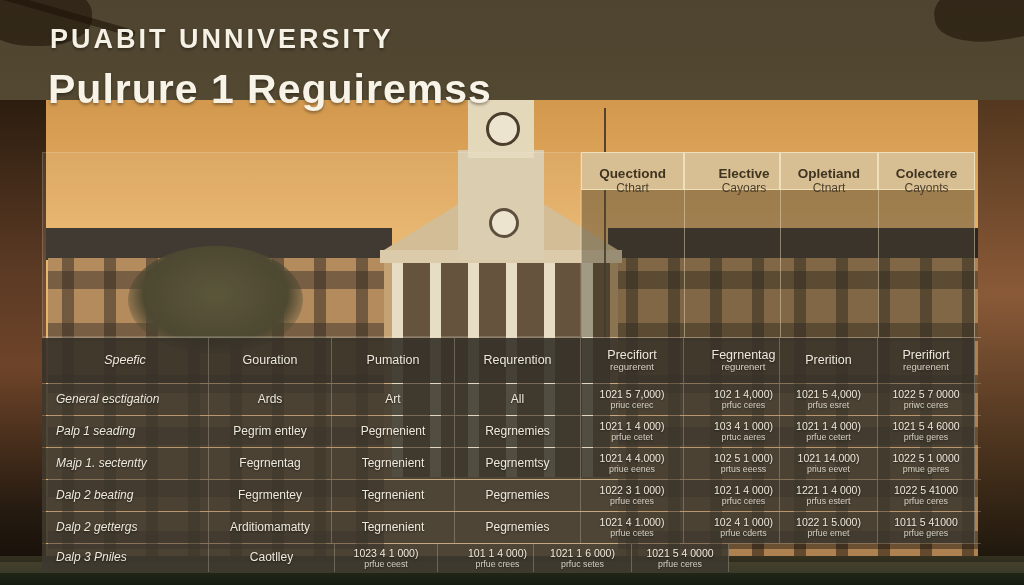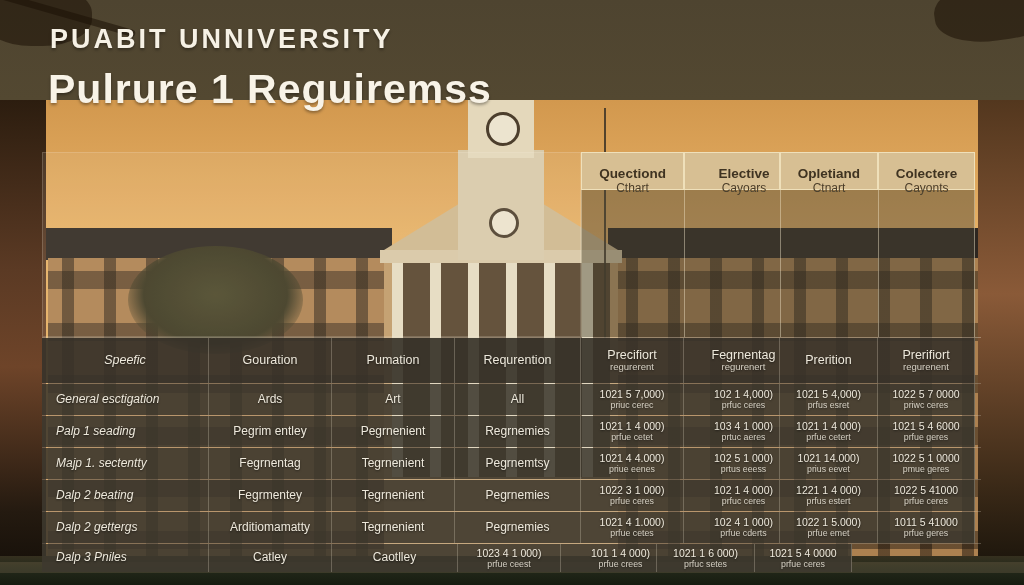--- a/index.html
+++ b/index.html
@@ -276,21 +276,20 @@
         <span class="s">prfue emet</span>
       </div>
       <div class="cell w8">
         <span class="v">1011 5 41000</span>
         <span class="s">prfue geres</span>
       </div>
     </div>
 
     <div class="trow last">
       <div class="cell w1 first">Dalp 3 Pniles</div>
-      <div class="cell w2">Catley</div>
       <div class="cell w4">Caotlley</div>
       <div class="cell w5">
         <span class="v">1023 4 1 000)</span>
         <span class="s">prfue ceest</span>
       </div>
       <div class="cell w6">
         <span class="v">101 1 4 000)</span>
         <span class="s">prfue crees</span>
       </div>
       <div class="cell w7">

